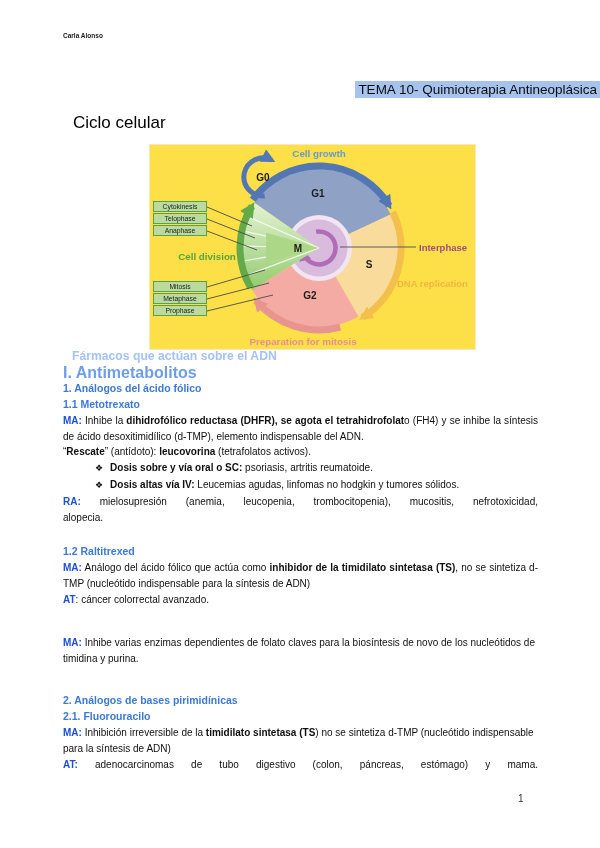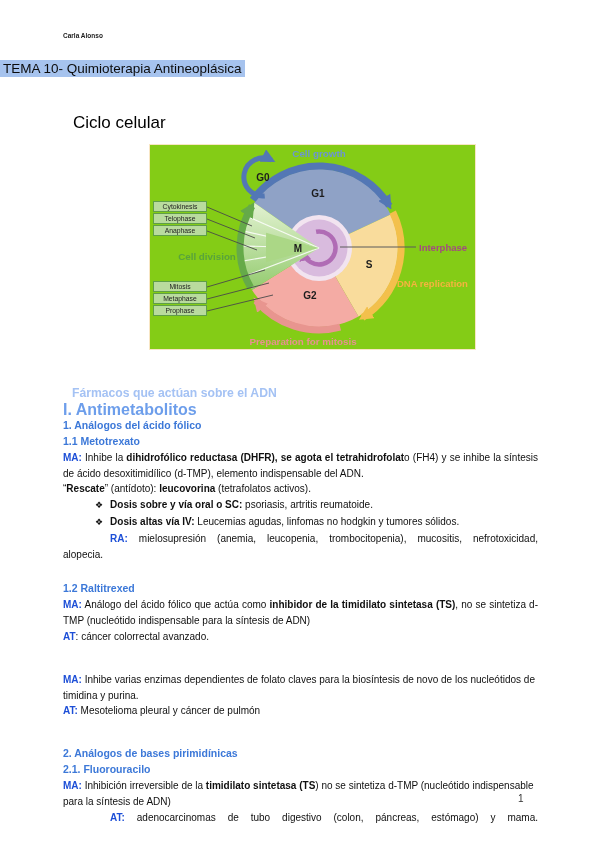--- a/index.html
+++ b/index.html
@@ -2,39 +2,39 @@
 <html><head>
 <meta charset="utf-8">
 <style>
   * { margin:0; padding:0; box-sizing:border-box; }
   html,body { background:#ffffff; }
   body { width:600px; height:848px; position:relative; font-family:"Liberation Sans", sans-serif; color:#111; }
   .page { position:absolute; inset:0; background:#fff; overflow:hidden; }
 
   .author { position:absolute; left:63px; top:32px; font-size:6.5px; font-weight:bold; color:#1a1a1a; }
 
-  .title-row { position:absolute; top:59px; left:0; width:100%; text-align:left; }
+  .title-row { position:absolute; top:80px; left:0; width:100%; text-align:right; }
   .title-highlight { display:inline-block; font-size:13.5px; line-height:17px; padding:0 3px; background:#a6c3ee; color:#0c0c0c; }
 
   .main-heading { position:absolute; left:73px; top:109px; font-size:17px; line-height:28px; font-weight:400; color:#000; }
 
   
-  .figure { position:absolute; left:149px; top:144px; width:327px; height:206px; background:#84cc16; border:1px solid #f8e6c4; }
+  .figure { position:absolute; left:149px; top:144px; width:327px; height:206px; background:#fde047; border:1px solid #f8e6c4; }
   .figure svg { position:absolute; left:0; top:0; }
   .figure svg text { font-family:"Liberation Sans", sans-serif; font-weight:bold; }
   .phase-box { position:absolute; width:54px; height:10.5px; font-size:6.8px; line-height:9px; text-align:center;
                border-style:solid; border-width:1px; color:#222; font-weight:400; }
 
   
-  .content { position:absolute; left:63px; top:386px; width:475px; font-size:10px; line-height:15.9px; color:#0f0f0f; }
+  .content { position:absolute; left:63px; top:349px; width:475px; font-size:10px; line-height:15.9px; color:#0f0f0f; }
   .blk.h1 { font-size:12.2px; font-weight:bold; color:#a4c2f4; padding-left:9px; }
   .blk.h2 { font-size:16px; font-weight:bold; color:#6d9eeb; }
   .blk.h3 { font-size:10.5px; font-weight:bold; color:#3c78d8; }
   .blk.just { text-align:justify; }
-  .blk.fullJust { text-align:justify; text-align-last:justify;margin-left:47px; }
+  .blk.fullJust { text-align:justify; text-align-last:justify; }
   .blk.bullet { padding-left:32px; }
   .bullet-glyph { margin-right:7px; font-size:9px; }
   span.b { font-weight:bold; }
   span.label { font-weight:bold; color:#1d4fd7; }
   span.u { text-decoration:underline; }
   .spacer-sm { height:18px; }
   .spacer-md { height:27px; }
 
   .page-number { position:absolute; left:518px; top:793px; font-size:10px; color:#333; }
 </style>
@@ -140,21 +140,20 @@
       <div class="blk bullet"><span class="bullet-glyph">❖</span><span class="b">Dosis sobre y vía oral o SC:</span><span> psoriasis, artritis reumatoide.</span></div>
       <div class="blk bullet"><span class="bullet-glyph">❖</span><span class="b">Dosis altas vía IV:</span><span> Leucemias agudas, linfomas no hodgkin y tumores sólidos.</span></div>
       <div class="blk para fullJust"><span class="label">RA:</span><span> mielosupresión (anemia, leucopenia, trombocitopenia), mucositis, nefrotoxicidad,</span></div>
       <div class="blk para"><span>alopecia.</span></div>
       <div class="spacer-sm"></div>
       <div class="blk h3"><span>1.2 Raltitrexed</span></div>
       <div class="blk para just"><span class="label">MA:</span><span> Análogo del ácido fólico que actúa como </span><span class="b">inhibidor de la timidilato sintetasa (TS)</span><span>, no se sintetiza d-TMP (nucleótido indispensable para la síntesis de ADN)</span></div>
       <div class="blk para"><span class="label">AT</span><span>: cáncer colorrectal avanzado.</span></div>
       <div class="spacer-md"></div>
       <div class="blk para"><span class="label">MA:</span><span> Inhibe varias enzimas dependientes de folato claves para la biosíntesis de novo de los nucleótidos de timidina y purina.</span></div>
-      <div class="blk para"><span class="label">AT:</span><span> Mesotelioma pleural y cáncer de pulmón</span></div>
       <div class="spacer-md"></div>
       <div class="blk h3"><span>2. Análogos de bases pirimidínicas</span></div>
       <div class="blk h3"><span>2.1. Fluorouracilo</span></div>
       <div class="blk para"><span class="label">MA:</span><span> Inhibición irreversible de la </span><span class="b">timidilato sintetasa (TS</span><span>) no se sintetiza d-TMP (nucleótido indispensable para la síntesis de ADN)</span></div>
       <div class="blk para fullJust"><span class="label">AT:</span><span> adenocarcinomas de tubo digestivo (colon, páncreas, estómago) y mama.</span></div>
     </div>
 
   <div class="page-number">1</div>
 
 </div>

